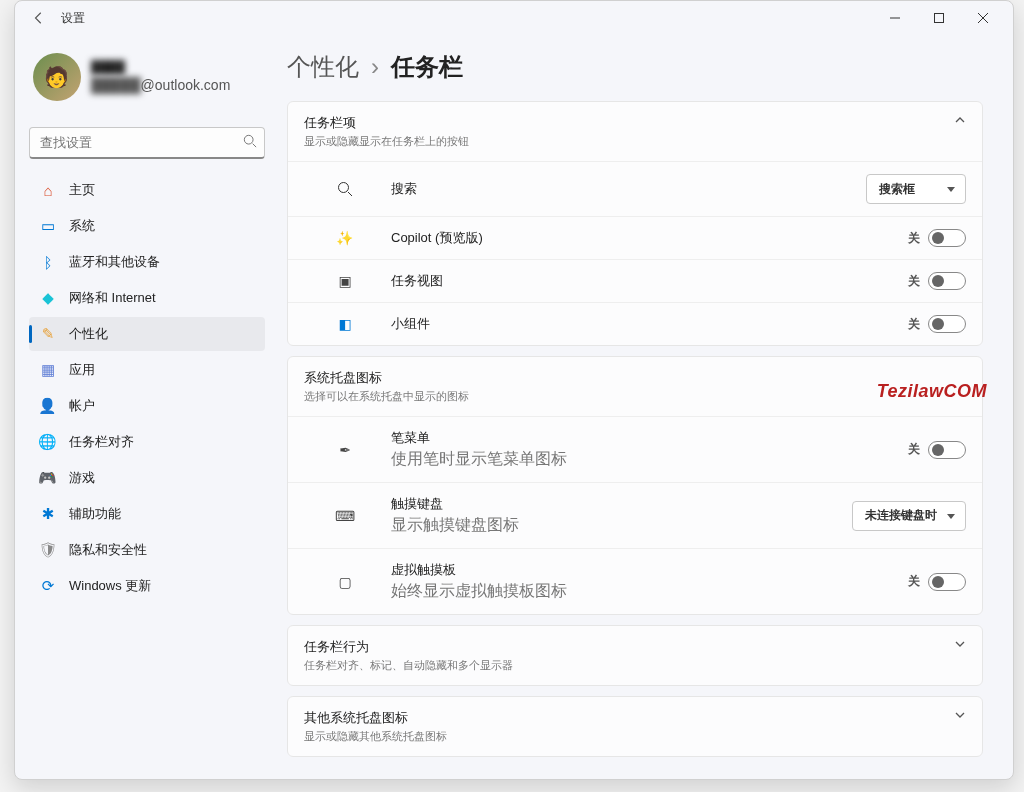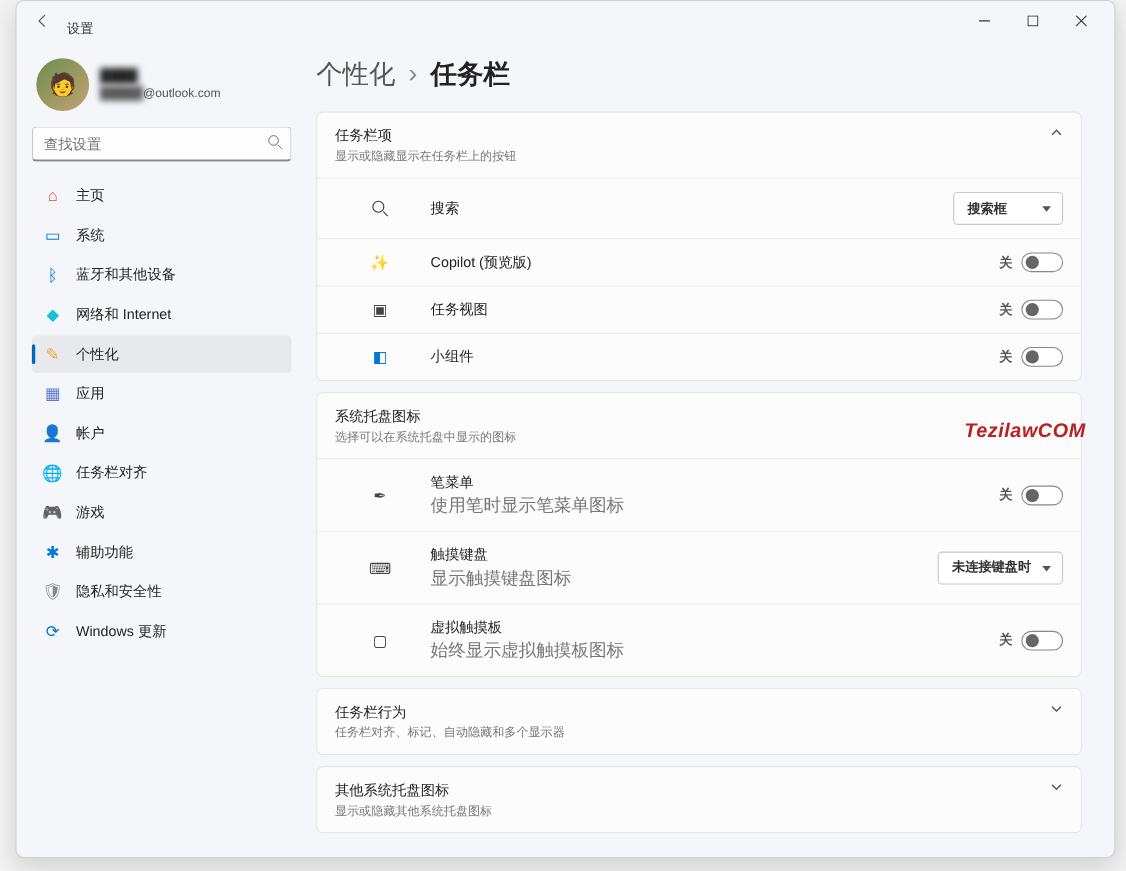--- a/index.html
+++ b/index.html
@@ -1,31 +1,31 @@
 <!DOCTYPE html>
 <html><head>
 <meta charset="utf-8">
 <style>
 * { margin:0; padding:0; box-sizing:border-box; font-family:"Segoe UI","Microsoft YaHei",sans-serif; }
 body { background:#f3f3f3; width:1024px; height:792px; overflow:hidden; position:relative; }
 .window { position:absolute; left:14px; top:0; width:1000px; height:780px; background:#f5f6fa; border:1px solid #d0d0d0; border-radius:8px; box-shadow:0 8px 24px rgba(0,0,0,0.15); display:flex; flex-direction:column; }
-.titlebar { height:34px; display:flex; align-items:flex-end; padding:0 8px; }
+.titlebar { height:34px; display:flex; align-items:center; padding:0 8px; }
 .back-btn { width:32px; height:32px; display:flex; align-items:center; justify-content:center; color:#555; cursor:pointer; }
 .titlebar .title { font-size:12px; color:#333; margin-left:6px; }
 .win-controls { margin-left:auto; display:flex; }
 .win-controls .wc { width:44px; height:32px; display:flex; align-items:center; justify-content:center; color:#333; }
 .body { flex:1; display:flex; overflow:hidden; }
 .sidebar { width:260px; padding:12px 10px 12px 14px; display:flex; flex-direction:column; }
 .profile { display:flex; align-items:center; gap:10px; padding:6px 4px 14px 4px; position:relative; }
 .avatar { width:48px; height:48px; border-radius:50%; background:linear-gradient(135deg,#6b8e4e,#c4a372); display:flex; align-items:center; justify-content:center; font-size:20px; }
 .profile-text { font-size:12px; line-height:1.3; }
 .profile-text .name { font-weight:600; color:#222; filter:blur(3px); }
-.profile-text .email { color:#555; font-size:11px; }
+.profile-text .email { color:#555; font-size:14px; }
 .profile-text .email .blurred{ filter:blur(3px); }
-.search { position:relative; margin:0 0 14px 0; }
+.search { position:relative; margin:12px 0 14px 0; }
 .search input { width:100%; height:32px; border:1px solid #c8c8c8; border-bottom:2px solid #888; border-radius:4px; padding:0 30px 0 10px; font-size:13px; background:#fdfdfd; }
 .search .sicon { position:absolute; right:8px; top:7px; color:#666; }
 .nav { display:flex; flex-direction:column; gap:2px; }
 .nav-item { display:flex; align-items:center; gap:12px; height:34px; padding:0 10px; border-radius:4px; font-size:13px; color:#222; cursor:pointer; position:relative; }
 .nav-item.active { background:#e8e9ed; }
 .nav-item.active::before { content:""; position:absolute; left:0; top:8px; bottom:8px; width:3px; background:#0067c0; border-radius:2px; }
 .nav-item .ni-icon { width:18px; height:18px; display:flex; align-items:center; justify-content:center; font-size:15px; }
 .content { flex:1; padding:10px 30px 20px 12px; overflow-y:auto; }
 .breadcrumb { display:flex; align-items:center; gap:12px; font-size:24px; font-weight:600; color:#222; margin:6px 0 18px 0; }
 .breadcrumb .bc-parent { color:#555; font-weight:400; cursor:pointer; }

